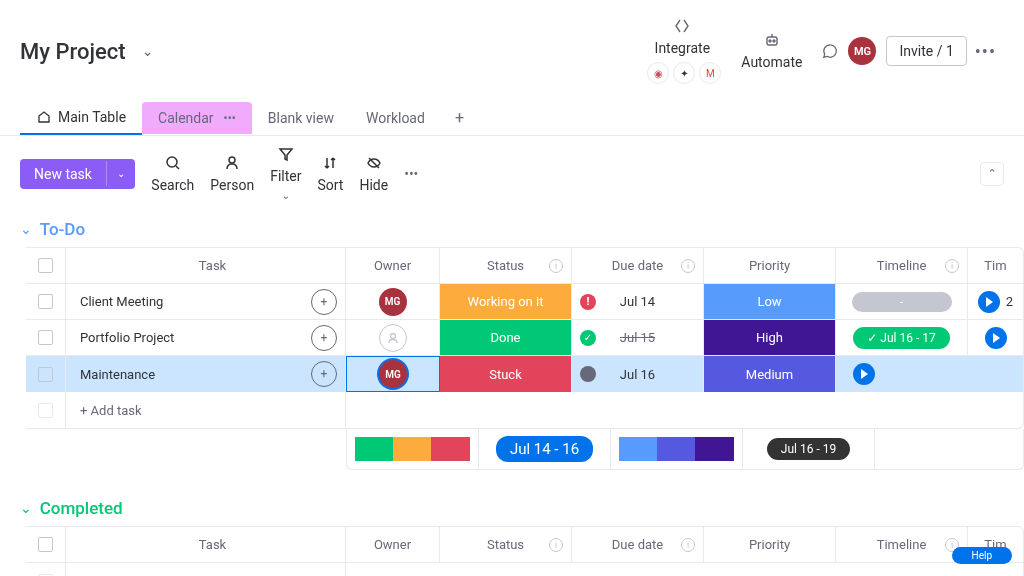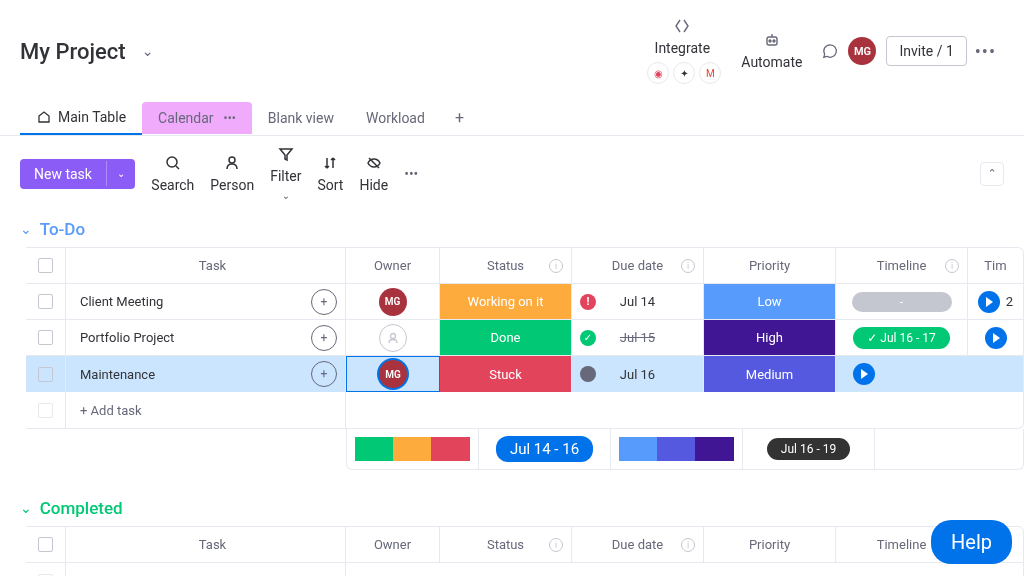--- a/index.html
+++ b/index.html
@@ -70,21 +70,21 @@
 .summary .cell { height:40px; }
 .sum-status { width:132px; display:flex; padding:8px; gap:0; }
 .sum-seg { height:24px; }
 .sum-date { width:132px; display:flex; align-items:center; justify-content:center; }
 .sum-pill { background:#0073ea; color:#fff; padding:4px 14px; border-radius:12px; font-size:15px; }
 .sum-prio { width:132px; display:flex; padding:8px; }
 .sum-tl { width:132px; display:flex; align-items:center; justify-content:center; }
 .sum-play { width:55px; }
 .sum-gray { width:96px; height:22px; background:#e6e9ef; border-radius:4px; margin:auto; }
 .sum-gray-pill { width:96px; height:22px; background:#c5c7d0; border-radius:12px; margin:auto; display:flex; align-items:center; justify-content:center; color:#fff; font-size:12px; }
-.help { position:absolute; right:12px; bottom:12px; background:#0073ea; color:#fff; padding:10px 20px; border-radius:20px; font-size:20px; cursor:pointer; }
+.help { position:absolute; right:12px; bottom:12px; background:#0073ea; color:#fff; padding:3px 20px; border-radius:20px; font-size:10px; cursor:pointer; }
 svg { display:block; }
 </style>
 </head>
 <body>
 
 <div class="header">
   <div class="title">
     <span>My Project</span>
     <span class="chev">⌄</span>
   </div>

